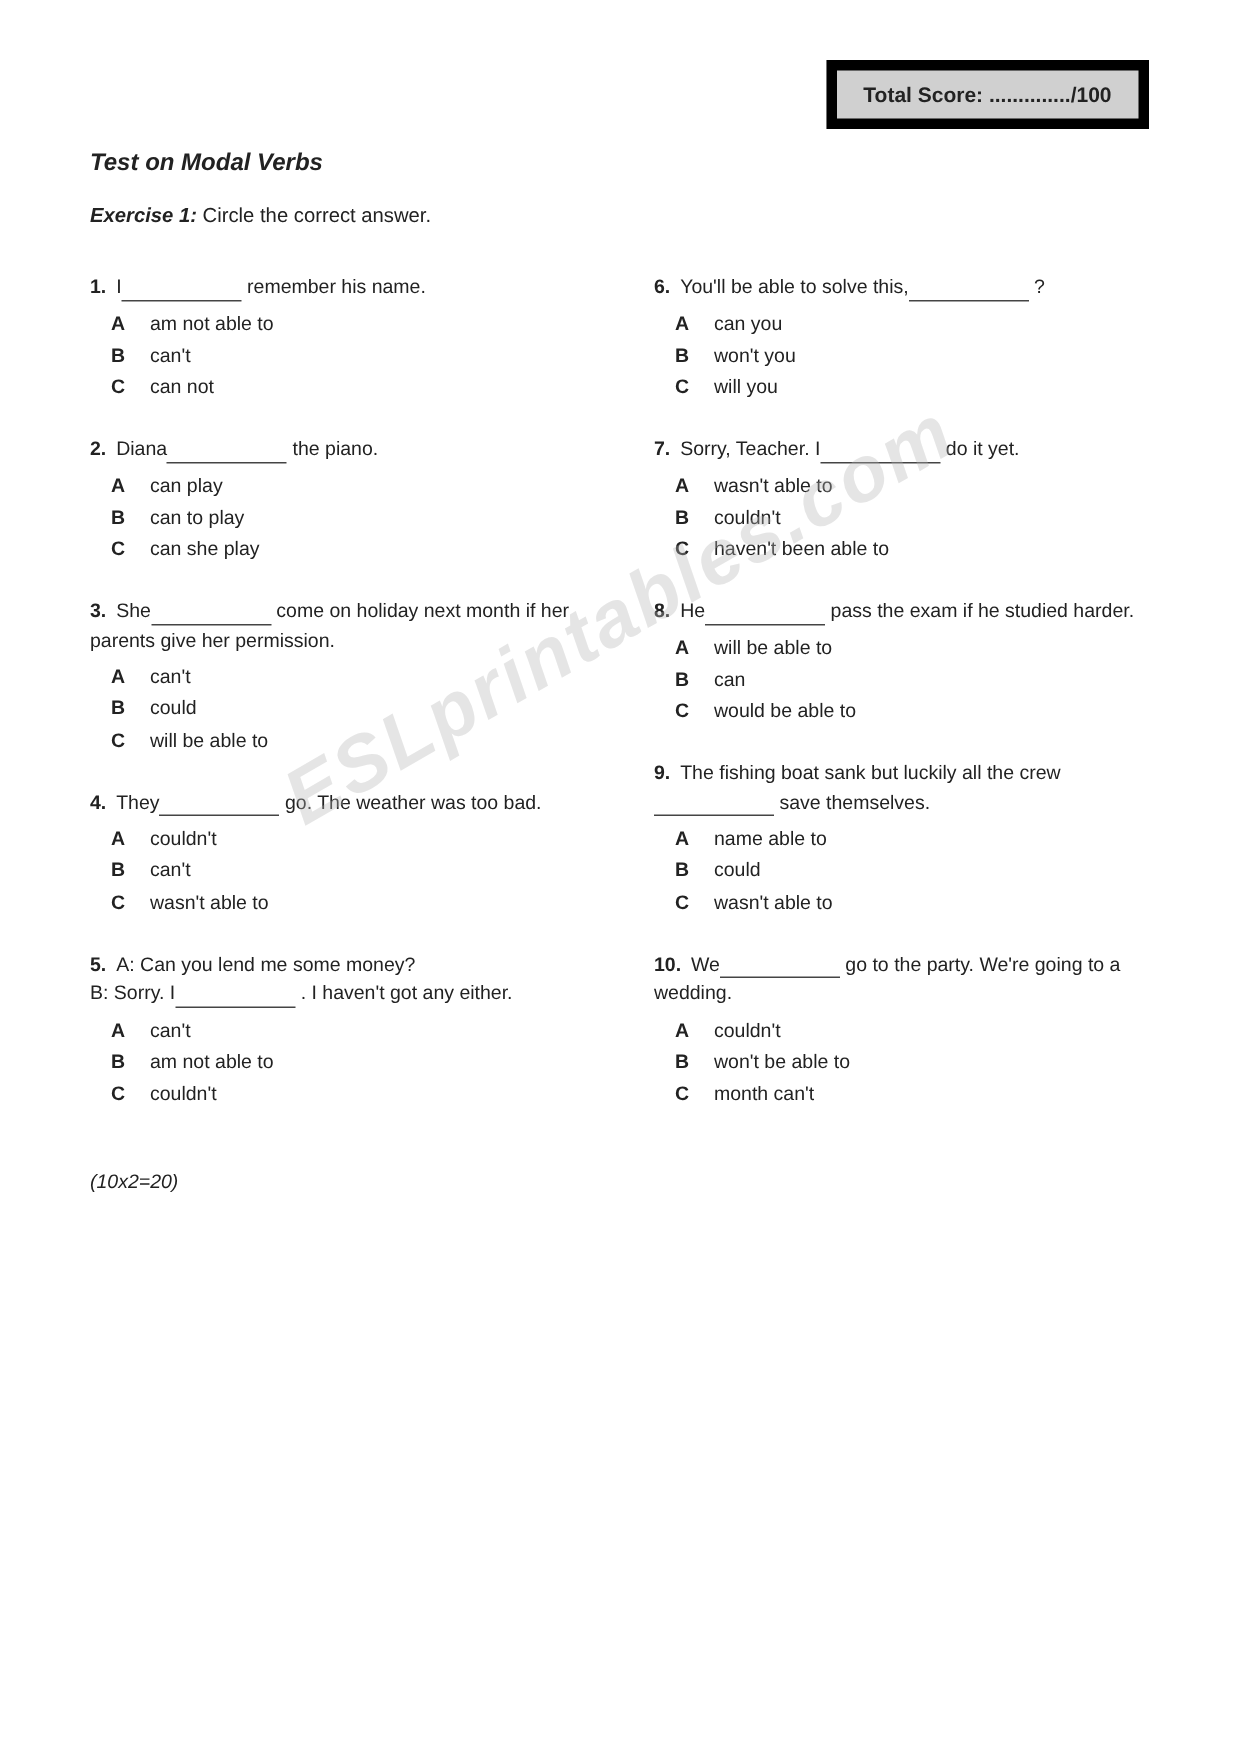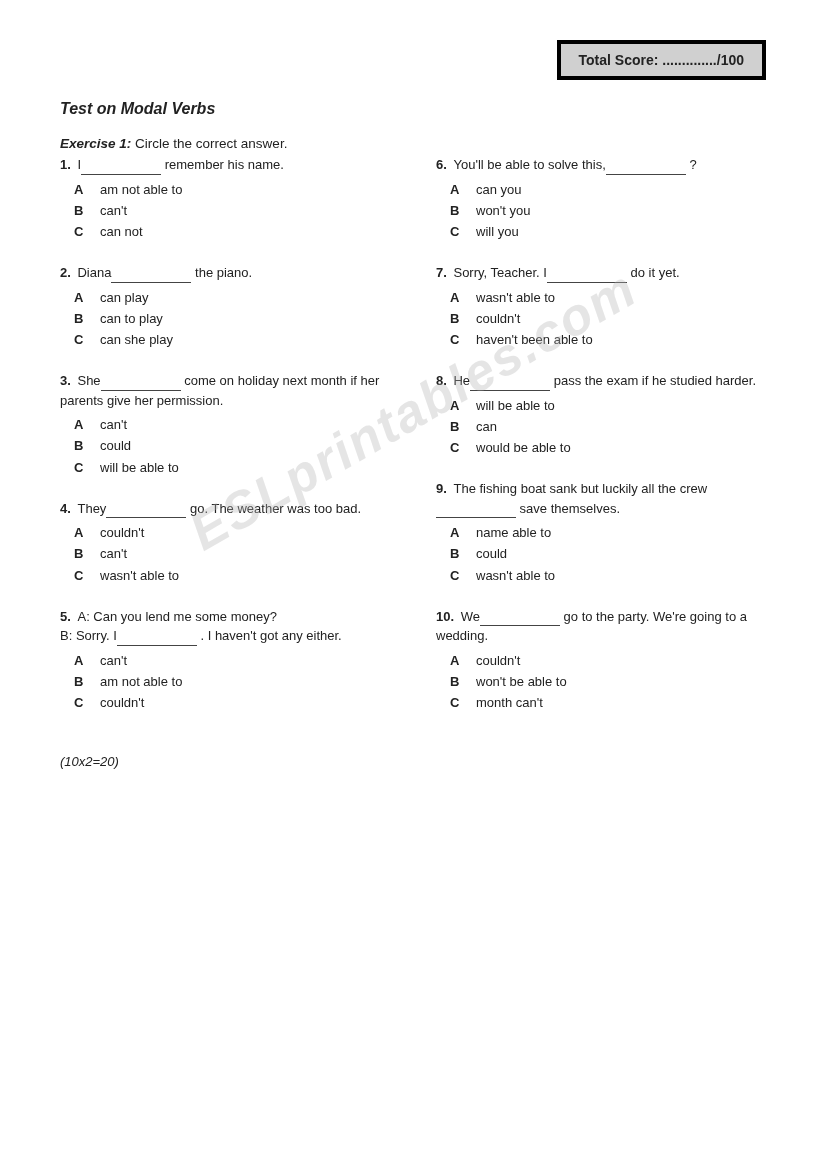--- a/index.html
+++ b/index.html
@@ -10,36 +10,36 @@
       width: 826px;
       min-height: 1169px;
       padding: 40px 60px;
       font-size: 13.5px;
       position: relative;
     }
     .score-box {
       position: absolute;
       top: 40px;
       right: 60px;
-      border: 4px solid #000000;
+      border: 7px solid #000000;
       background: #d0d0d0;
       padding: 8px 18px;
       font-weight: bold;
       font-size: 14px;
     }
     .title {
       font-style: italic;
       font-weight: bold;
       font-size: 16px;
       margin-top: 60px;
       margin-bottom: 18px;
     }
     .exercise-label {
       font-size: 13.5px;
-      margin-bottom: 4px;
+      margin-bottom: 30px;
     }
     .exercise-label strong {
       font-style: italic;
     }
     .columns {
       display: flex;
       gap: 46px;
     }
     .col {
       flex: 1;

